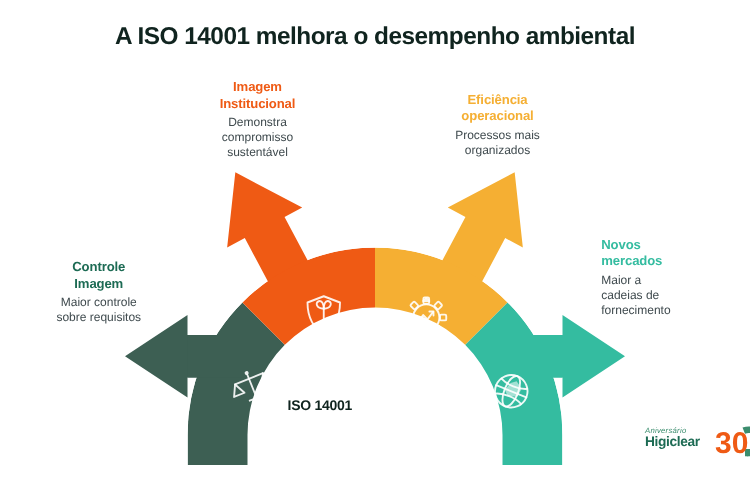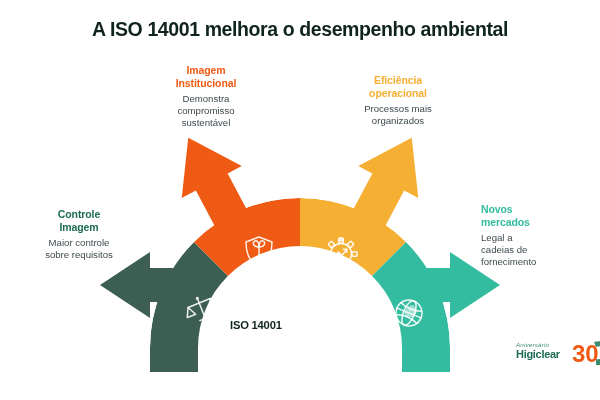--- a/index.html
+++ b/index.html
@@ -29,21 +29,21 @@
   .callout .bd{
     font-size:9.6px;line-height:12.2px;color:#3f4a4e;
     font-weight:normal;
   }
   #callout-imagem{left:148px;top:64px;width:116px;text-align:center;}
   #callout-imagem .hd{color:#ef5a14;}
   #callout-eficiencia{left:337px;top:74px;width:122px;text-align:center;}
   #callout-eficiencia .hd{color:#f5af33;}
   #callout-controle{left:18px;top:208px;width:122px;text-align:center;}
   #callout-controle .hd{color:#1d6b54;}
-  #callout-novos{left:481px;top:203px;width:110px;text-align:left;}
+  #callout-novos{left:481px;top:190px;width:110px;text-align:left;}
   #callout-novos .hd{color:#34bca0;}
 
   
   .center-label{
     position:absolute;left:230px;top:319px;width:140px;
     text-align:left;
     font-size:11.2px;font-weight:bold;color:#10241f;
     letter-spacing:-0.2px;
   }
 
@@ -212,21 +212,21 @@
       <span>sobre requisitos</span>
     </div>
   </div>
 
   <div class="callout" id="callout-novos">
     <div class="hd">
       <span>Novos</span><br>
       <span>mercados</span>
     </div>
     <div class="bd">
-      <span>Legal a</span><br>
+      <span>Maior a</span><br>
       <span>cadeias de</span><br>
       <span>fornecimento</span>
     </div>
   </div>
 
   <div class="center-label">ISO 14001</div>
 
   <div id="logo">
     <div class="lg-text">
       <span class="lg-aniv">Aniversário</span>

